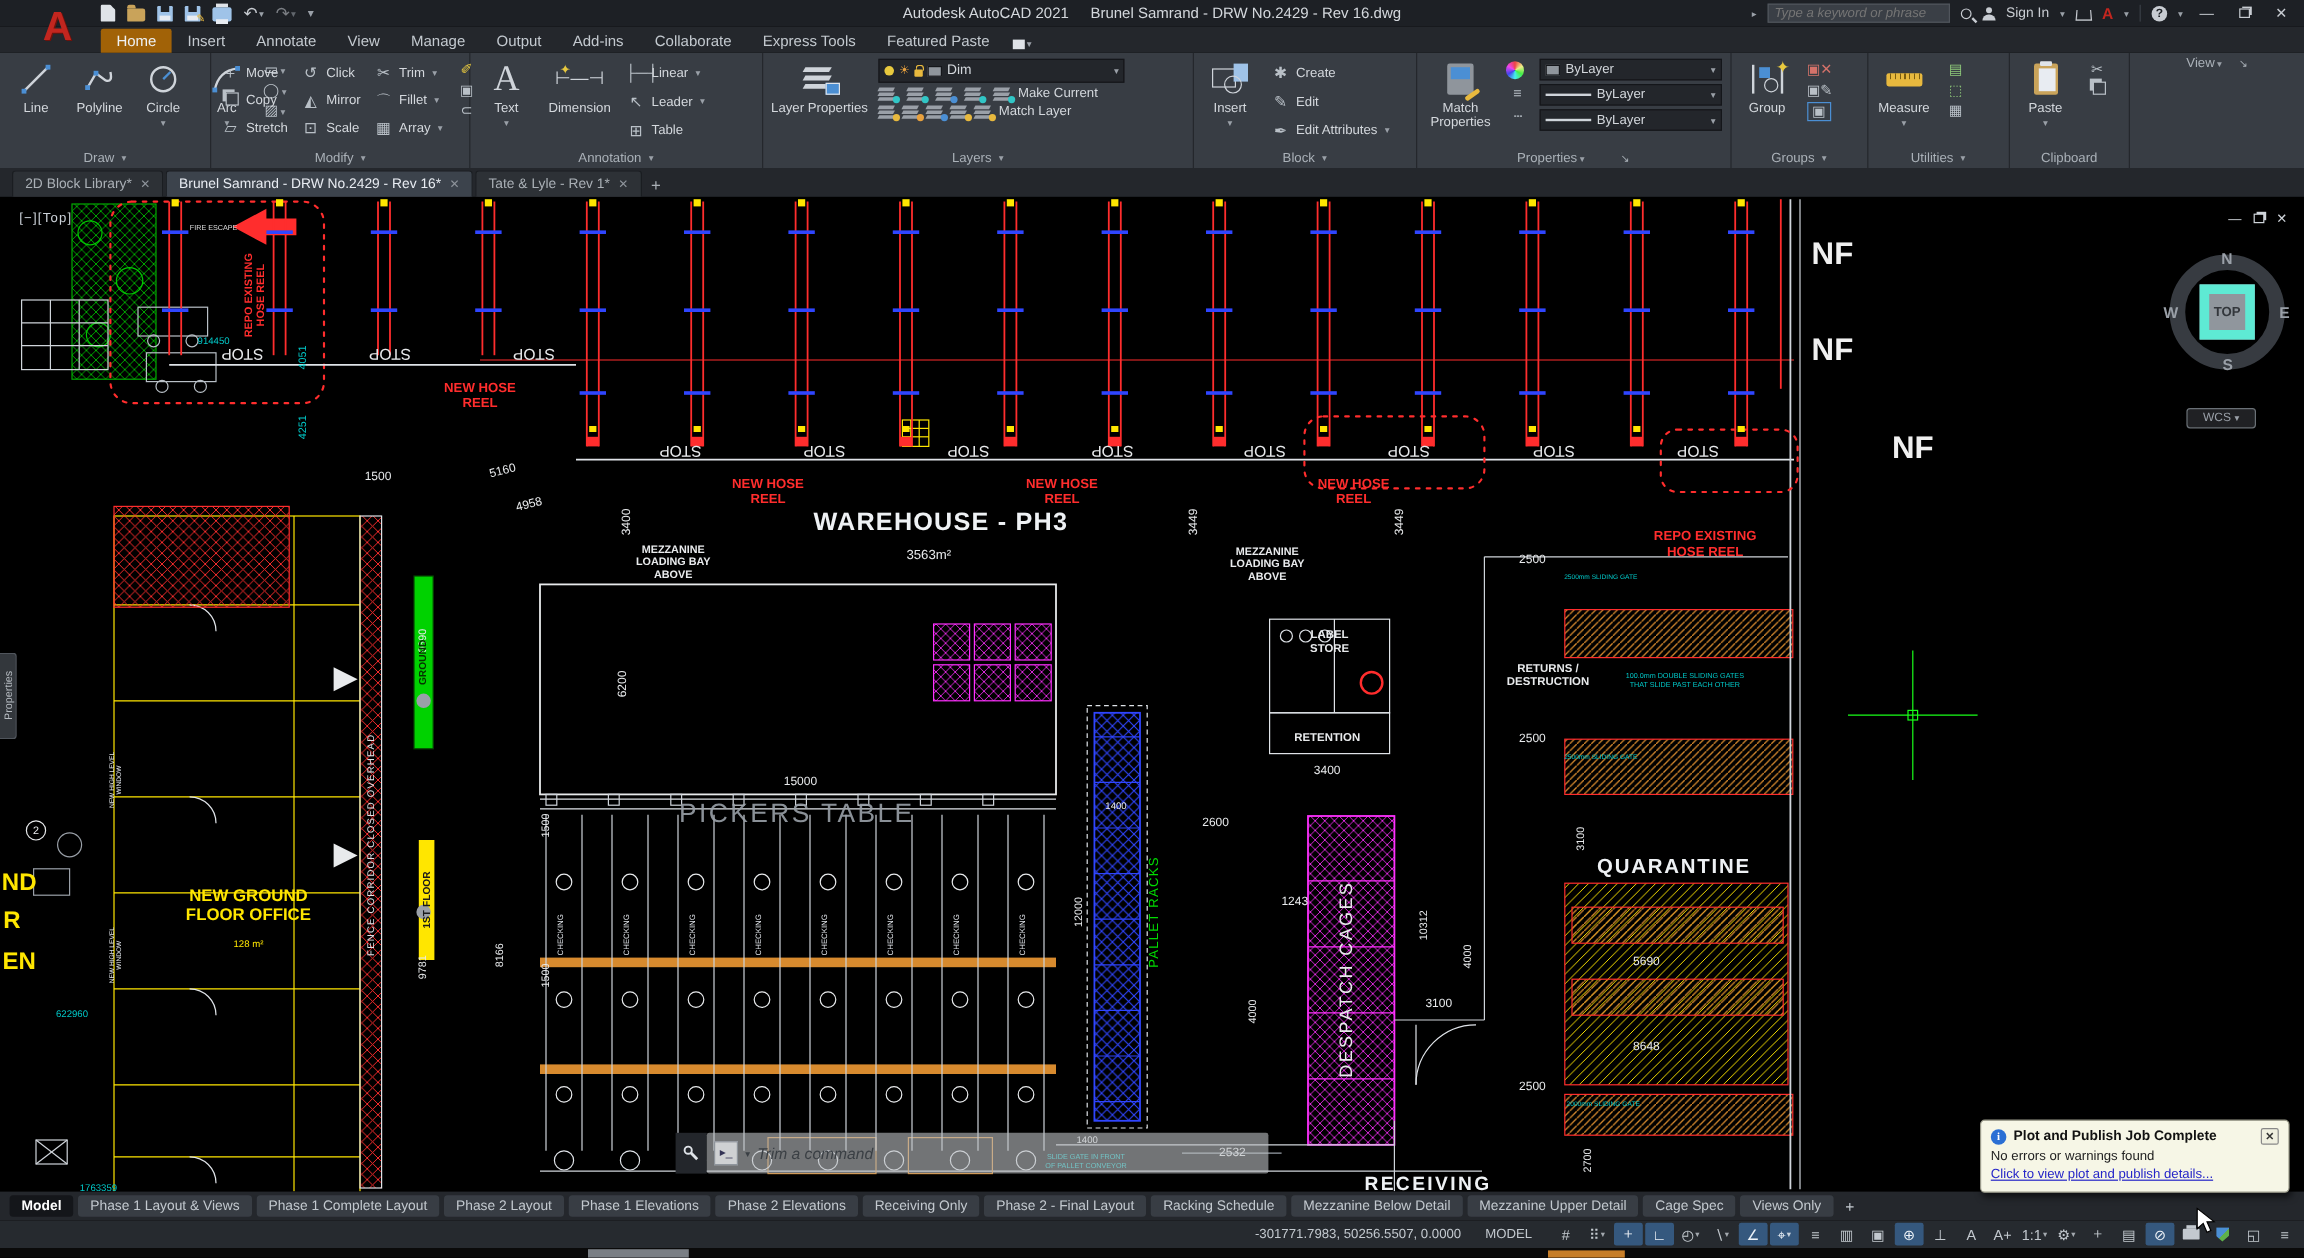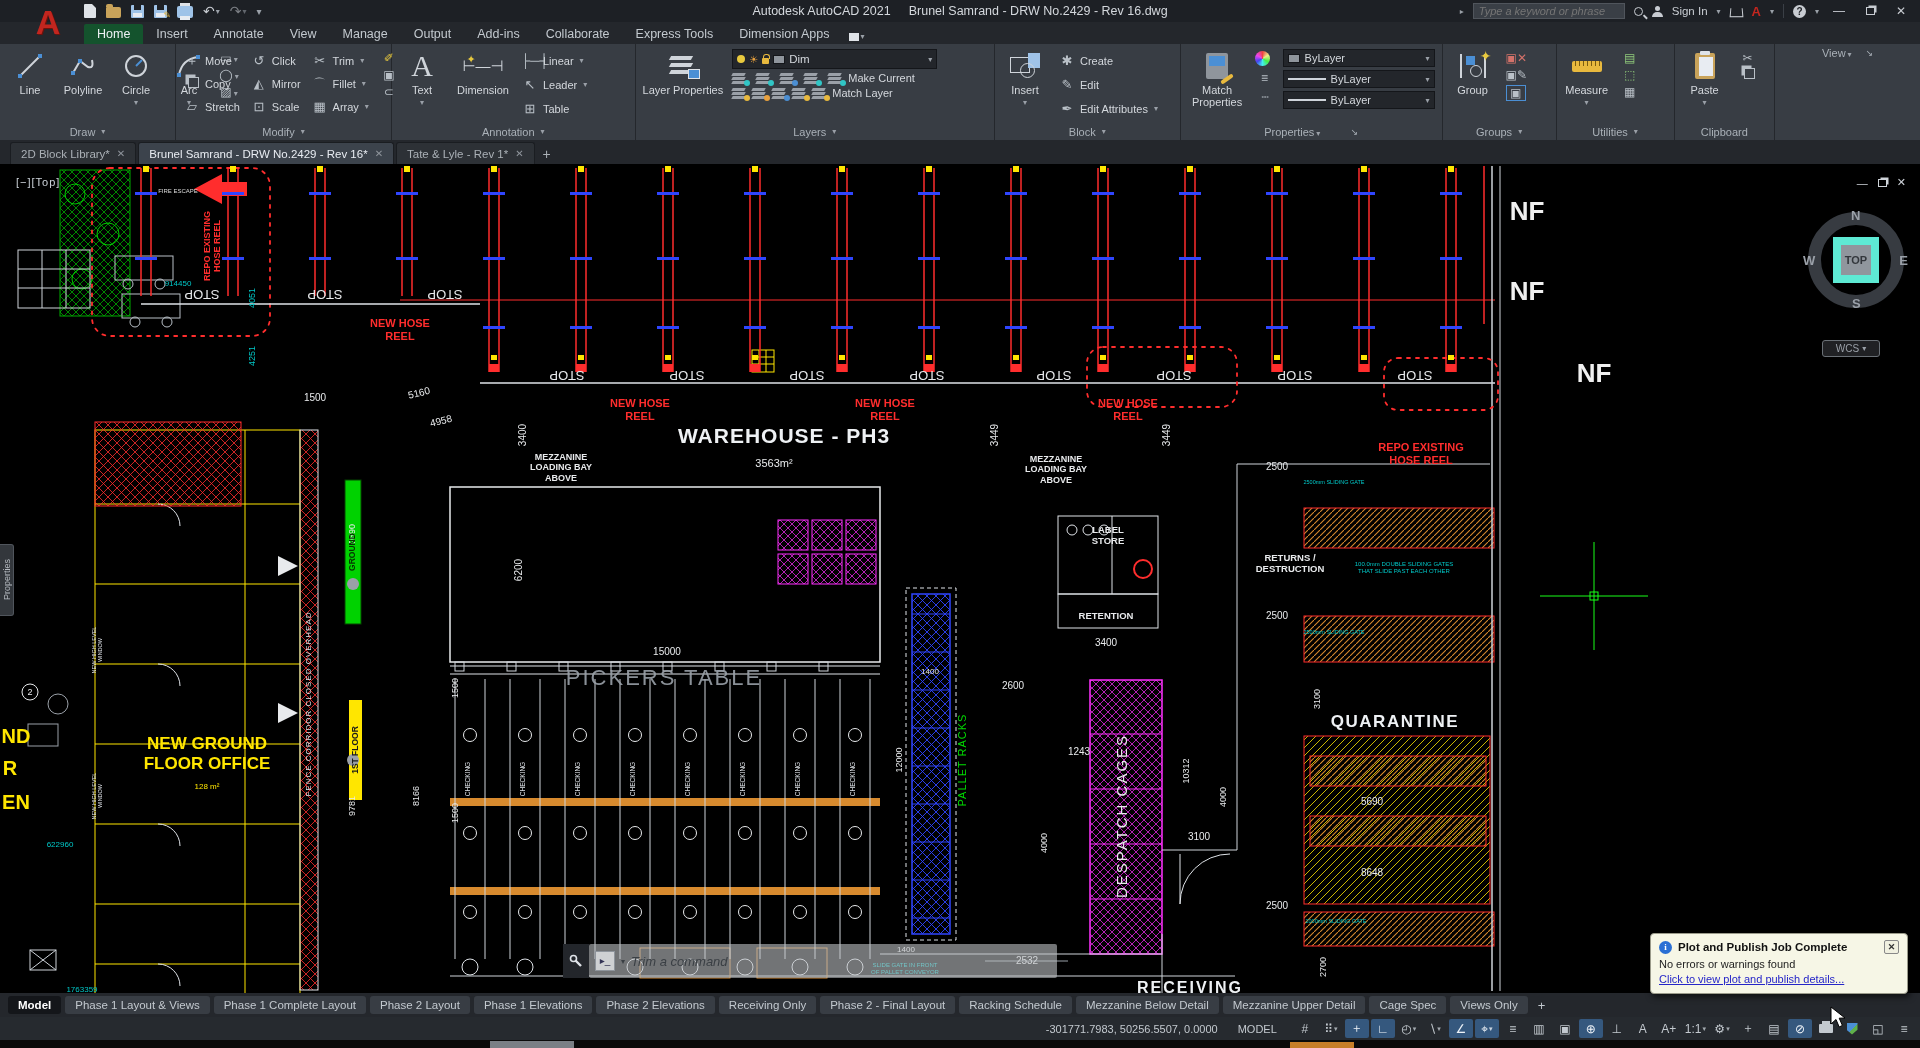--- a/index.html
+++ b/index.html
@@ -39,21 +39,21 @@
   .ic-cart{width:13px;height:9px;border:1.5px solid #c8ccd2;border-top:none;position:relative;display:inline-block;margin-top:2px;transform:perspective(10px) rotateX(8deg);}
   .ic-help{width:13px;height:13px;border-radius:50%;background:#c8ccd2;color:#1d2025;font-size:10px;font-weight:bold;text-align:center;line-height:13px;display:inline-block;}
   .winbtn{width:22px;text-align:center;font-size:12px;color:#c8ccd2;}
   .ic-restore{width:9px;height:8px;border:1px solid #c8ccd2;display:inline-block;box-shadow:2px -2px 0 -0.5px #c8ccd2;}
   .vdiv{width:1px;height:14px;background:#3a3f46;}
 
   
   .ribbontabs{position:absolute;left:0;top:22px;width:1920px;height:22px;background:#24272c;display:flex;
     align-items:flex-end;padding-left:84px;z-index:29;}
   .rtab{padding:3px 13px;font-size:12.5px;color:#c3c9cf;cursor:default;}
-  .rtab.active{background:#14532d;color:#eef1f4;border-radius:2px 2px 0 0;}
+  .rtab.active{background:#a16207;color:#eef1f4;border-radius:2px 2px 0 0;}
   .ribbon-opt{margin-left:6px;margin-bottom:3px;display:inline-flex;align-items:center;gap:2px;}
   .ribbon-opt .sq{width:10px;height:8px;background:#dfe3e8;display:inline-block;}
 
   
   .ribbon{position:absolute;left:0;top:44px;width:1920px;height:96px;background:#383d44;display:flex;z-index:28;}
   .panel{height:96px;border-right:1px solid #24272c;display:flex;flex-direction:column;}
   .panel-body{flex:1;display:flex;align-items:flex-start;padding:5px 7px 0 7px;gap:7px;}
   .panel-foot{height:17px;display:flex;align-items:center;justify-content:center;gap:4px;font-size:11px;color:#aab1b8;}
   .bigbtn{display:flex;flex-direction:column;align-items:center;gap:1px;font-size:11px;color:#d4d8dd;min-width:46px;text-align:center;line-height:12px;}
   .bigicon{height:34px;display:flex;align-items:center;justify-content:center;font-size:26px;color:#cfd4da;}
@@ -229,21 +229,21 @@
 <div class="ribbontabs" id="ribbon-tabs">
     <div class="rtab active">Home</div>
     <div class="rtab">Insert</div>
     <div class="rtab">Annotate</div>
     <div class="rtab">View</div>
     <div class="rtab">Manage</div>
     <div class="rtab">Output</div>
     <div class="rtab">Add-ins</div>
     <div class="rtab">Collaborate</div>
     <div class="rtab">Express Tools</div>
-    <div class="rtab">Dimension Apps</div>
+    <div class="rtab">Featured Paste</div>
     <span class="ribbon-opt">
       <span class="sq"></span>
       <span class="mini-dd">▾</span>
     </span>
   </div>
 
 <div class="ribbon">
 
   <div class="panel" style="width:176px;">
     <div class="panel-body">
@@ -1062,21 +1062,21 @@
       <div class="cl" style="left: 1317px; top: 535px; color: rgb(232, 234, 236); font-size: 9px; transform: translate(-50%, -50%) rotate(-90deg);">3100</div>
       <div class="cl" style="left: 1372px; top: 638px; color: rgb(232, 234, 236); font-size: 10px; transform: translate(-50%, -50%);">5690</div>
       <div class="cl" style="left: 1372px; top: 709px; color: rgb(232, 234, 236); font-size: 10px; transform: translate(-50%, -50%);">8648</div>
       <div class="cl" style="left: 1027px; top: 797px; color: rgb(232, 234, 236); font-size: 10px; transform: translate(-50%, -50%);">2532</div>
       <div class="cl" style="left: 1323px; top: 803px; color: rgb(232, 234, 236); font-size: 9px; transform: translate(-50%, -50%) rotate(-90deg);">2700</div>
       <div class="cl" style="left: 930px; top: 508px; color: rgb(232, 234, 236); font-size: 8px; transform: translate(-50%, -50%);">1400</div>
       <div class="cl" style="left: 906px; top: 786px; color: rgb(232, 234, 236); font-size: 8px; transform: translate(-50%, -50%);">1400</div>
       <div class="cl" style="left: 905px; top: 805px; color: rgb(0, 200, 200); font-size: 6px; transform: translate(-50%, -50%);">SLIDE GATE IN FRONT
 OF PALLET CONVEYOR</div>
       <div class="cl" style="left: 1190px; top: 824px; color: rgb(238, 241, 244); font-size: 16px; font-weight: bold; letter-spacing: 2px; transform: translate(-50%, -50%);">RECEIVING</div>
-      <div class="cl" style="left: 207px; top: 590px; color: rgb(255, 230, 0); font-size: 17px; font-weight: bold; transform: translate(-50%, -50%);">NEW GROUND
+      <div class="cl" style="left: 207px; top: 590px; color: rgb(255, 230, 0); font-size: 14px; font-weight: bold; transform: translate(-50%, -50%);">NEW GROUND
 FLOOR OFFICE</div>
       <div class="cl" style="left: 207px; top: 623px; color: rgb(255, 230, 0); font-size: 8px; transform: translate(-50%, -50%);">128 m²</div>
       <div class="cl" style="left: 16px; top: 572px; color: rgb(255, 230, 0); font-size: 20px; font-weight: bold; transform: translate(-50%, -50%);">ND</div>
       <div class="cl" style="left: 10px; top: 604px; color: rgb(255, 230, 0); font-size: 20px; font-weight: bold; transform: translate(-50%, -50%);">R</div>
       <div class="cl" style="left: 16px; top: 638px; color: rgb(255, 230, 0); font-size: 20px; font-weight: bold; transform: translate(-50%, -50%);">EN</div>
       <div class="cl" style="left: 309px; top: 540px; color: rgb(223, 227, 232); font-size: 8px; letter-spacing: 1px; transform: translate(-50%, -50%) rotate(-90deg);">FENCE CORRIDOR CLOSED OVERHEAD</div>
       <div class="cl" style="left: 356px; top: 586px; color: rgb(26, 26, 26); font-size: 8.5px; font-weight: bold; transform: translate(-50%, -50%) rotate(-90deg);">1ST FLOOR</div>
       <div class="cl" style="left: 353px; top: 388px; color: rgb(6, 51, 0); font-size: 8.5px; font-weight: bold; transform: translate(-50%, -50%) rotate(-90deg);">GROUND</div>
       <div class="cl" style="left: 97px; top: 486px; color: rgb(223, 227, 232); font-size: 5.5px; transform: translate(-50%, -50%) rotate(-90deg);">NEW HIGH LEVEL
 WINDOW</div>

